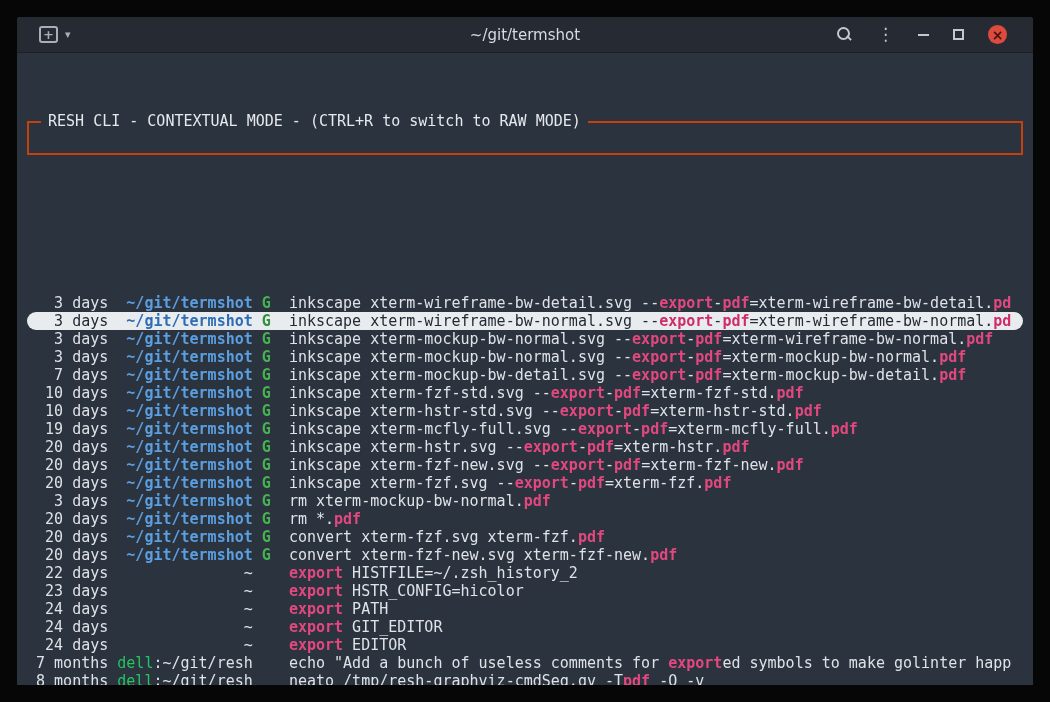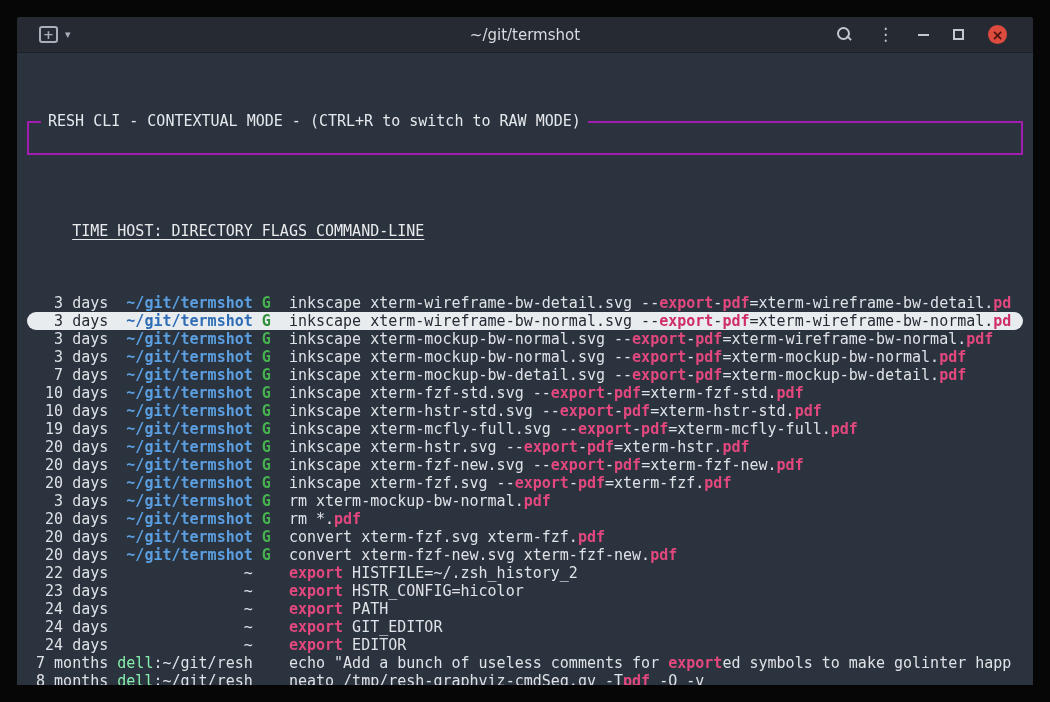--- a/index.html
+++ b/index.html
@@ -50,41 +50,41 @@
 
   
   .terminal {
     height: 631px; padding: 8px 10px 0 10px;
     font-family: "DejaVu Sans Mono", monospace;
     font-size: 15px; line-height: 18px; color: #dfe2e6;
   }
   .terminal, .terminal div, .terminal span { white-space: pre; }
 
   .searchbox {
-    position: relative; border: 2px solid #a21caf; margin-top: 6px; height: 34px;
+    position: relative; border: 2px solid #c2410c; margin-top: 6px; height: 34px;
   }
   .boxtitle {
     position: absolute; top: -11px; left: 12px; padding: 0 7px;
     background: #2b333f; color: #e6e9ec; font-size: 15px;
   }
   .query-line { padding: 5px 0 0 5px; color: #eceff2; }
   .cursor {
     display: inline-block; width: 9px; height: 16px; background: #eceff2;
     vertical-align: -3px; margin-left: 0px;
   }
 
   .tbl-header { margin-top: 13px; height: 18px; color: #e8eaec; }
   .underline { text-decoration: underline; text-underline-offset: 3px; }
 
   .list { margin-top: 0; }
   .row { height: 18px; }
   .c-hl   { color: #e2487e; font-weight: bold; }
   .c-dir  { color: #5b9fe0; font-weight: bold; }
   .c-flag { color: #46b34e; font-weight: bold; }
-  .c-host { color: #86efac; }
+  .c-host { color: #22c55e; }
   .row.selected { background: #e9ecef; color: #232a33; border-radius: 9px; }
   .row.selected .c-hl   { color: #cf2d68; }
   .row.selected .c-dir  { color: #2e6db6; }
   .row.selected .c-flag { color: #2f8f3a; }
 </style>
 </head>
 <body>
 
 <div class="frame">
   <div class="window">
@@ -107,21 +107,21 @@
           </span>
       </div>
     </div>
 
     <div class="terminal">
 
       <div class="searchbox">
         <span class="boxtitle">RESH CLI - CONTEXTUAL MODE - (CTRL+R to switch to RAW MODE)</span>
       </div>
 
-      <div class="tbl-header"><span>     </span><span class="underline">TIME HOST: DIRECTORY FLAGS COMMAND-LINE</span></div>
+      <div class="tbl-header"><span>     </span></div>
 
       <div class="list"><div class="row"><span>   3 days  </span><span class="c-dir">~/git/termshot</span><span> </span><span class="c-flag">G</span><span>  </span><span>inkscape xterm-wireframe-bw-detail.svg --</span><span class="c-hl">export</span><span>-</span><span class="c-hl">pdf</span><span>=xterm-wireframe-bw-detail.</span><span class="c-hl">pd</span></div><div class="row selected"><span>   3 days  </span><span class="c-dir">~/git/termshot</span><span> </span><span class="c-flag">G</span><span>  </span><span>inkscape xterm-wireframe-bw-normal.svg --</span><span class="c-hl">export</span><span>-</span><span class="c-hl">pdf</span><span>=xterm-wireframe-bw-normal.</span><span class="c-hl">pd</span></div><div class="row"><span>   3 days  </span><span class="c-dir">~/git/termshot</span><span> </span><span class="c-flag">G</span><span>  </span><span>inkscape xterm-mockup-bw-normal.svg --</span><span class="c-hl">export</span><span>-</span><span class="c-hl">pdf</span><span>=xterm-wireframe-bw-normal.</span><span class="c-hl">pdf</span></div><div class="row"><span>   3 days  </span><span class="c-dir">~/git/termshot</span><span> </span><span class="c-flag">G</span><span>  </span><span>inkscape xterm-mockup-bw-normal.svg --</span><span class="c-hl">export</span><span>-</span><span class="c-hl">pdf</span><span>=xterm-mockup-bw-normal.</span><span class="c-hl">pdf</span></div><div class="row"><span>   7 days  </span><span class="c-dir">~/git/termshot</span><span> </span><span class="c-flag">G</span><span>  </span><span>inkscape xterm-mockup-bw-detail.svg --</span><span class="c-hl">export</span><span>-</span><span class="c-hl">pdf</span><span>=xterm-mockup-bw-detail.</span><span class="c-hl">pdf</span></div><div class="row"><span>  10 days  </span><span class="c-dir">~/git/termshot</span><span> </span><span class="c-flag">G</span><span>  </span><span>inkscape xterm-fzf-std.svg --</span><span class="c-hl">export</span><span>-</span><span class="c-hl">pdf</span><span>=xterm-fzf-std.</span><span class="c-hl">pdf</span></div><div class="row"><span>  10 days  </span><span class="c-dir">~/git/termshot</span><span> </span><span class="c-flag">G</span><span>  </span><span>inkscape xterm-hstr-std.svg --</span><span class="c-hl">export</span><span>-</span><span class="c-hl">pdf</span><span>=xterm-hstr-std.</span><span class="c-hl">pdf</span></div><div class="row"><span>  19 days  </span><span class="c-dir">~/git/termshot</span><span> </span><span class="c-flag">G</span><span>  </span><span>inkscape xterm-mcfly-full.svg --</span><span class="c-hl">export</span><span>-</span><span class="c-hl">pdf</span><span>=xterm-mcfly-full.</span><span class="c-hl">pdf</span></div><div class="row"><span>  20 days  </span><span class="c-dir">~/git/termshot</span><span> </span><span class="c-flag">G</span><span>  </span><span>inkscape xterm-hstr.svg --</span><span class="c-hl">export</span><span>-</span><span class="c-hl">pdf</span><span>=xterm-hstr.</span><span class="c-hl">pdf</span></div><div class="row"><span>  20 days  </span><span class="c-dir">~/git/termshot</span><span> </span><span class="c-flag">G</span><span>  </span><span>inkscape xterm-fzf-new.svg --</span><span class="c-hl">export</span><span>-</span><span class="c-hl">pdf</span><span>=xterm-fzf-new.</span><span class="c-hl">pdf</span></div><div class="row"><span>  20 days  </span><span class="c-dir">~/git/termshot</span><span> </span><span class="c-flag">G</span><span>  </span><span>inkscape xterm-fzf.svg --</span><span class="c-hl">export</span><span>-</span><span class="c-hl">pdf</span><span>=xterm-fzf.</span><span class="c-hl">pdf</span></div><div class="row"><span>   3 days  </span><span class="c-dir">~/git/termshot</span><span> </span><span class="c-flag">G</span><span>  </span><span>rm xterm-mockup-bw-normal.</span><span class="c-hl">pdf</span></div><div class="row"><span>  20 days  </span><span class="c-dir">~/git/termshot</span><span> </span><span class="c-flag">G</span><span>  </span><span>rm *.</span><span class="c-hl">pdf</span></div><div class="row"><span>  20 days  </span><span class="c-dir">~/git/termshot</span><span> </span><span class="c-flag">G</span><span>  </span><span>convert xterm-fzf.svg xterm-fzf.</span><span class="c-hl">pdf</span></div><div class="row"><span>  20 days  </span><span class="c-dir">~/git/termshot</span><span> </span><span class="c-flag">G</span><span>  </span><span>convert xterm-fzf-new.svg xterm-fzf-new.</span><span class="c-hl">pdf</span></div><div class="row"><span>  22 days               ~    </span><span class="c-hl">export</span><span> HISTFILE=~/.zsh_history_2</span></div><div class="row"><span>  23 days               ~    </span><span class="c-hl">export</span><span> HSTR_CONFIG=hicolor</span></div><div class="row"><span>  24 days               ~    </span><span class="c-hl">export</span><span> PATH</span></div><div class="row"><span>  24 days               ~    </span><span class="c-hl">export</span><span> GIT_EDITOR</span></div><div class="row"><span>  24 days               ~    </span><span class="c-hl">export</span><span> EDITOR</span></div><div class="row"><span> 7 months </span><span class="c-host">dell</span><span>:~/git/resh</span><span>    </span><span>echo "Add a bunch of useless comments for </span><span class="c-hl">export</span><span>ed symbols to make golinter happ</span></div><div class="row"><span> 8 months </span><span class="c-host">dell</span><span>:~/git/resh</span><span>    </span><span>neato /tmp/resh-graphviz-cmdSeq.gv -T</span><span class="c-hl">pdf</span><span> -O -v</span></div></div>
 
       
 
       
 
     </div>
   </div>
 </div>

